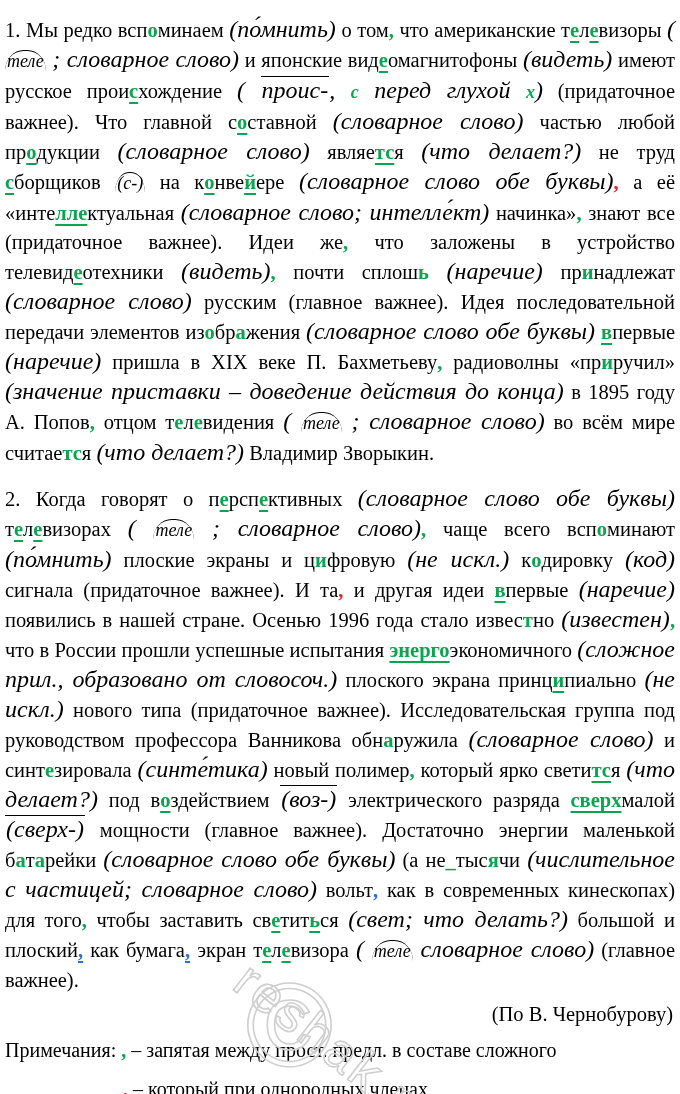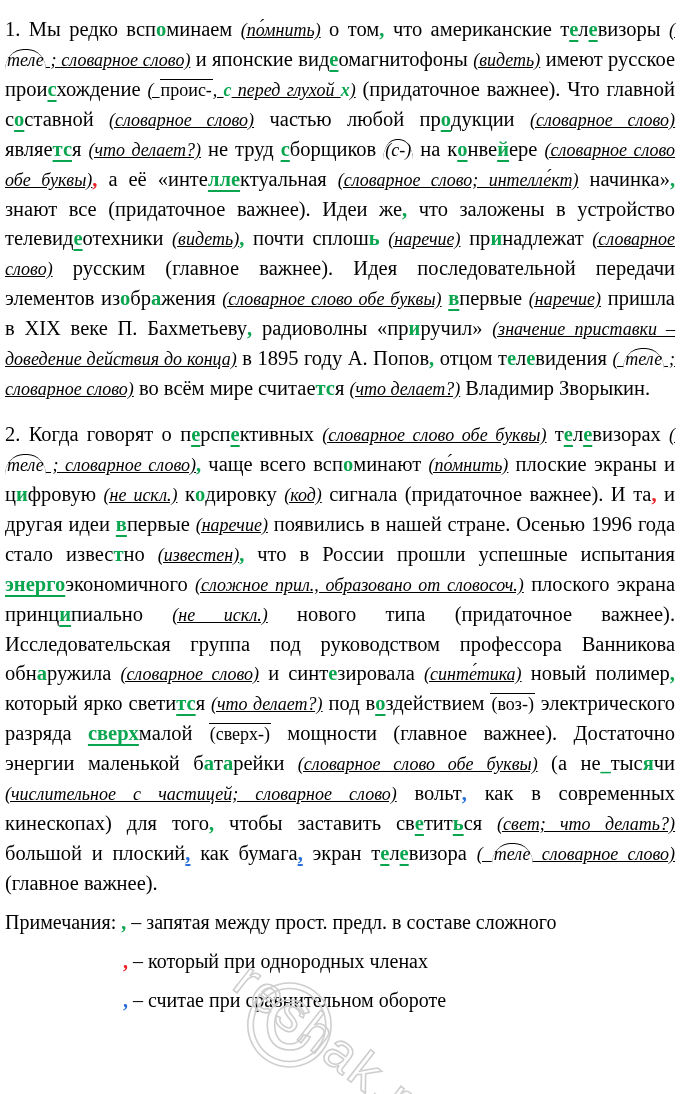--- a/index.html
+++ b/index.html
@@ -16,28 +16,28 @@
     text-align:justify;
     font-size:20.5px;line-height:29px;
     margin:7px 0 0 0;
   }
   p.body-text + p.body-text{margin-top:16px;}
   
   .s-p{}
   .s-u{text-underline-offset:4px;text-decoration-thickness:1.5px;}
   .s-g{color:var(--green);font-weight:bold;}
   .s-gu{color:var(--green);font-weight:bold;text-decoration:underline;text-underline-offset:4px;text-decoration-thickness:1.5px;}
-  .s-i{font-style:italic;font-size:18px;text-decoration:underline;}
+  .s-i{font-style:italic;font-size:24px;}
   .s-ig{font-style:italic;font-size:18px;color:var(--green);font-weight:bold;}
   .s-cg{color:var(--green);font-weight:bold;}
   .s-cr{color:var(--red);font-weight:bold;}
   .s-cb{color:var(--blue);font-weight:bold;}
   .s-cbu{color:var(--blue);font-weight:bold;text-decoration:underline;text-underline-offset:4px;}
   .s-arc{font-style:italic;font-size:18px;border-top:1.6px solid #000;border-radius:55% 55% 0 0 / 120% 120% 0 0;padding:0 2px;margin-top:33px;}
-  .s-pov{font-size:18px;border-top:1.6px solid #000;padding:0 1px;}
+  .s-pov{font-style:italic;font-size:24px;border-top:1.6px solid #000;padding:0 1px;}
   .byline{text-align:right;font-size:20.5px;margin-top:8px;padding-right:2px;}
   .notes{font-size:20px;margin-top:8px;}
   .note-line{line-height:30px;margin-top:9px;}
   .note-line.indent{margin-left:118px;}
   
   .wm{position:absolute;left:238px;top:946px;width:310px;height:148px;z-index:2;pointer-events:none;}
   .wm-text{
     position:absolute;left:22px;top:4px;
     font-family:"Liberation Sans", sans-serif;
     font-size:52px;letter-spacing:3px;
@@ -52,20 +52,21 @@
   }
 </style>
 </head>
 <body>
 
 <div class="page">
 
   <p class="body-text"><span class="s-p">1. Мы редко всп</span><span class="s-g">о</span><span class="s-p">минаем </span><span class="s-i">(по́мнить)</span><span class="s-p"> о том</span><span class="s-cg">,</span><span class="s-p"> </span><span class="s-u">что американские т</span><span class="s-gu">е</span><span class="s-u">л</span><span class="s-gu">е</span><span class="s-u">визоры</span><span class="s-p"> </span><span class="s-i">( </span><span class="s-arc">теле</span><span class="s-i"> ; словарное слово)</span><span class="s-p"> </span><span class="s-u">и японские вид</span><span class="s-gu">е</span><span class="s-u">омагнитофоны</span><span class="s-p"> </span><span class="s-i">(видеть)</span><span class="s-p"> </span><span class="s-u">имеют русское прои</span><span class="s-gu">с</span><span class="s-u">хождение</span><span class="s-p"> </span><span class="s-i">( </span><span class="s-pov">проис-</span><span class="s-i">, </span><span class="s-ig">с</span><span class="s-i"> перед глухой </span><span class="s-ig">х</span><span class="s-i">)</span><span class="s-p"> (придаточное важнее). </span><span class="s-u">Что главной с</span><span class="s-gu">о</span><span class="s-u">ставной</span><span class="s-p"> </span><span class="s-i">(словарное слово)</span><span class="s-p"> </span><span class="s-u">частью любой пр</span><span class="s-gu">о</span><span class="s-u">дукции</span><span class="s-p"> </span><span class="s-i">(словарное слово)</span><span class="s-p"> </span><span class="s-u">являе</span><span class="s-gu">тс</span><span class="s-u">я</span><span class="s-p"> </span><span class="s-i">(что делает?)</span><span class="s-p"> </span><span class="s-u">не труд </span><span class="s-gu">с</span><span class="s-u">борщиков</span><span class="s-p"> </span><span class="s-arc">(с-)</span><span class="s-p"> </span><span class="s-u">на к</span><span class="s-gu">о</span><span class="s-u">нве</span><span class="s-gu">й</span><span class="s-u">ере</span><span class="s-p"> </span><span class="s-i">(словарное слово обе буквы)</span><span class="s-cr">,</span><span class="s-p"> </span><span class="s-u">а её «инте</span><span class="s-gu">лле</span><span class="s-u">ктуальная</span><span class="s-p"> </span><span class="s-i">(словарное слово; интелле́кт)</span><span class="s-p"> </span><span class="s-u">начинка»</span><span class="s-cg">,</span><span class="s-p"> знают все (придаточное важнее). Идеи же</span><span class="s-cg">,</span><span class="s-p"> </span><span class="s-u">что заложены в устройство телевид</span><span class="s-gu">е</span><span class="s-u">отехники</span><span class="s-p"> </span><span class="s-i">(видеть)</span><span class="s-cg">,</span><span class="s-p"> почти сплош</span><span class="s-g">ь</span><span class="s-p"> </span><span class="s-i">(наречие)</span><span class="s-p"> пр</span><span class="s-g">и</span><span class="s-p">надлежат </span><span class="s-i">(словарное слово)</span><span class="s-p"> русским (главное важнее). Идея последовательной передачи элементов из</span><span class="s-g">о</span><span class="s-p">бр</span><span class="s-g">а</span><span class="s-p">жения </span><span class="s-i">(словарное слово обе буквы)</span><span class="s-p"> </span><span class="s-gu">в</span><span class="s-p">первые </span><span class="s-i">(наречие)</span><span class="s-p"> пришла в XIX веке П. Бахметьеву</span><span class="s-cg">,</span><span class="s-p"> радиоволны «пр</span><span class="s-g">и</span><span class="s-p">ручил» </span><span class="s-i">(значение приставки – доведение действия до конца)</span><span class="s-p"> в 1895 году А. Попов</span><span class="s-cg">,</span><span class="s-p"> отцом т</span><span class="s-g">е</span><span class="s-p">л</span><span class="s-g">е</span><span class="s-p">видения </span><span class="s-i">( </span><span class="s-arc">теле</span><span class="s-i"> ; словарное слово)</span><span class="s-p"> во всём мире считае</span><span class="s-g">тс</span><span class="s-p">я </span><span class="s-i">(что делает?)</span><span class="s-p"> Владимир Зворыкин.</span></p>
   <p class="body-text"><span class="s-p">2. </span><span class="s-u">Когда говорят о п</span><span class="s-gu">е</span><span class="s-u">рсп</span><span class="s-gu">е</span><span class="s-u">ктивных</span><span class="s-p"> </span><span class="s-i">(словарное слово обе буквы)</span><span class="s-p"> </span><span class="s-u">т</span><span class="s-gu">е</span><span class="s-u">л</span><span class="s-gu">е</span><span class="s-u">визорах</span><span class="s-p"> </span><span class="s-i">( </span><span class="s-arc">теле</span><span class="s-i"> ; словарное слово)</span><span class="s-cg">,</span><span class="s-p"> чаще всего всп</span><span class="s-g">о</span><span class="s-p">минают </span><span class="s-i">(по́мнить)</span><span class="s-p"> плоские экраны и ц</span><span class="s-g">и</span><span class="s-p">фровую </span><span class="s-i">(не искл.)</span><span class="s-p"> к</span><span class="s-g">о</span><span class="s-p">дировку </span><span class="s-i">(код)</span><span class="s-p"> сигнала (придаточное важнее). И та</span><span class="s-cr">,</span><span class="s-p"> и другая идеи </span><span class="s-gu">в</span><span class="s-p">первые </span><span class="s-i">(наречие)</span><span class="s-p"> появились в нашей стране. Осенью 1996 года стало извес</span><span class="s-g">т</span><span class="s-p">но </span><span class="s-i">(известен)</span><span class="s-cg">,</span><span class="s-p"> </span><span class="s-u">что в России прошли успешные испытания </span><span class="s-gu">энерго</span><span class="s-u">экономичного</span><span class="s-p"> </span><span class="s-i">(сложное прил., образовано от словосоч.)</span><span class="s-p"> </span><span class="s-u">плоского экрана принц</span><span class="s-gu">и</span><span class="s-u">пиально</span><span class="s-p"> </span><span class="s-i">(не искл.)</span><span class="s-p"> </span><span class="s-u">нового типа</span><span class="s-p"> (придаточное важнее). Исследовательская группа под руководством профессора Ванникова обн</span><span class="s-g">а</span><span class="s-p">ружила </span><span class="s-i">(словарное слово)</span><span class="s-p"> и синт</span><span class="s-g">е</span><span class="s-p">зировала </span><span class="s-i">(синте́тика)</span><span class="s-p"> новый полимер</span><span class="s-cg">,</span><span class="s-p"> </span><span class="s-u">который ярко свети</span><span class="s-gu">тс</span><span class="s-u">я</span><span class="s-p"> </span><span class="s-i">(что делает?)</span><span class="s-p"> </span><span class="s-u">под в</span><span class="s-gu">о</span><span class="s-u">здействием</span><span class="s-p"> </span><span class="s-pov">(воз-)</span><span class="s-p"> </span><span class="s-u">электрического разряда </span><span class="s-gu">сверх</span><span class="s-u">малой</span><span class="s-p"> </span><span class="s-pov">(сверх-)</span><span class="s-p"> </span><span class="s-u">мощности</span><span class="s-p"> (главное важнее). Достаточно энергии маленькой б</span><span class="s-g">а</span><span class="s-p">т</span><span class="s-g">а</span><span class="s-p">рейки </span><span class="s-i">(словарное слово обе буквы)</span><span class="s-p"> (а не</span><span class="s-g">_</span><span class="s-p">тыс</span><span class="s-g">я</span><span class="s-p">чи </span><span class="s-i">(числительное с частицей; словарное слово)</span><span class="s-p"> вольт</span><span class="s-cb">,</span><span class="s-p"> как в современных кинескопах) для того</span><span class="s-cg">,</span><span class="s-p"> </span><span class="s-u">чтобы заставить св</span><span class="s-gu">е</span><span class="s-u">тит</span><span class="s-gu">ь</span><span class="s-u">ся</span><span class="s-p"> </span><span class="s-i">(свет; что делать?)</span><span class="s-p"> </span><span class="s-u">большой и плоский</span><span class="s-cbu">,</span><span class="s-p"> </span><span class="s-u">как бумага</span><span class="s-cbu">,</span><span class="s-p"> </span><span class="s-u">экран т</span><span class="s-gu">е</span><span class="s-u">л</span><span class="s-gu">е</span><span class="s-u">визора</span><span class="s-p"> </span><span class="s-i">( </span><span class="s-arc">теле</span><span class="s-i"> словарное слово)</span><span class="s-p"> (главное важнее).</span></p>
 
+  <div class="byline">(По В. Чернобурову)</div>
 
   <div class="notes">
     <div class="note-line"><span>Примечания: </span><span><span class="s-cg">,</span><span class="s-p"> – запятая между прост. предл. в составе сложного</span></span></div>
     <div class="note-line indent"><span><span class="s-cr">,</span><span class="s-p"> – который при однородных членах</span></span></div>
     <div class="note-line indent"><span><span class="s-cb">,</span><span class="s-p"> – считае при сравнительном обороте</span></span></div>
   </div>
 </div>
 
 <div class="wm">
   <span class="wm-text">reshak.ru</span>

